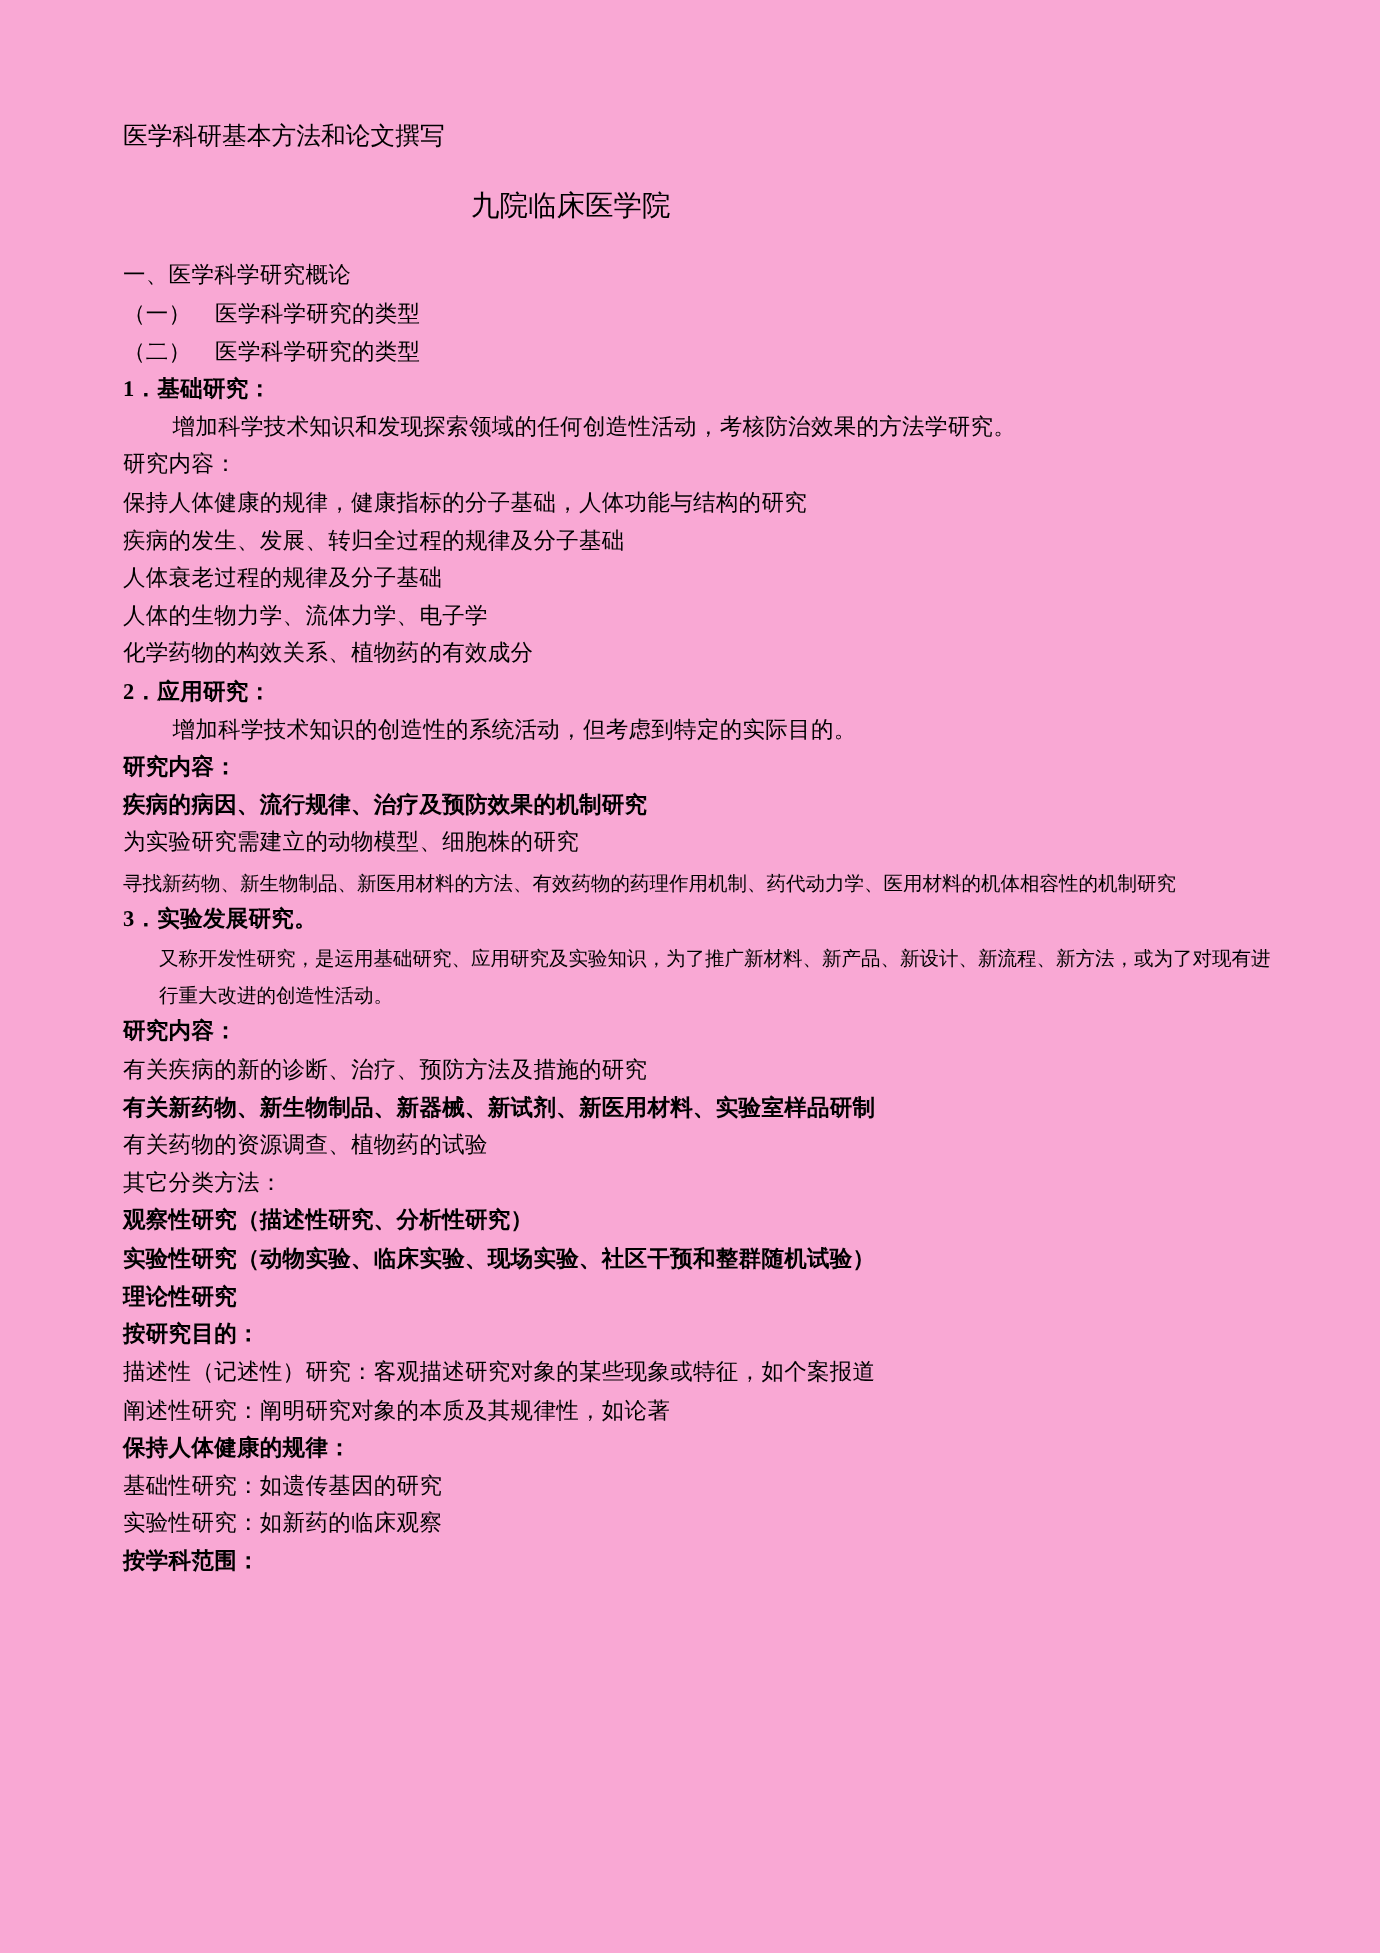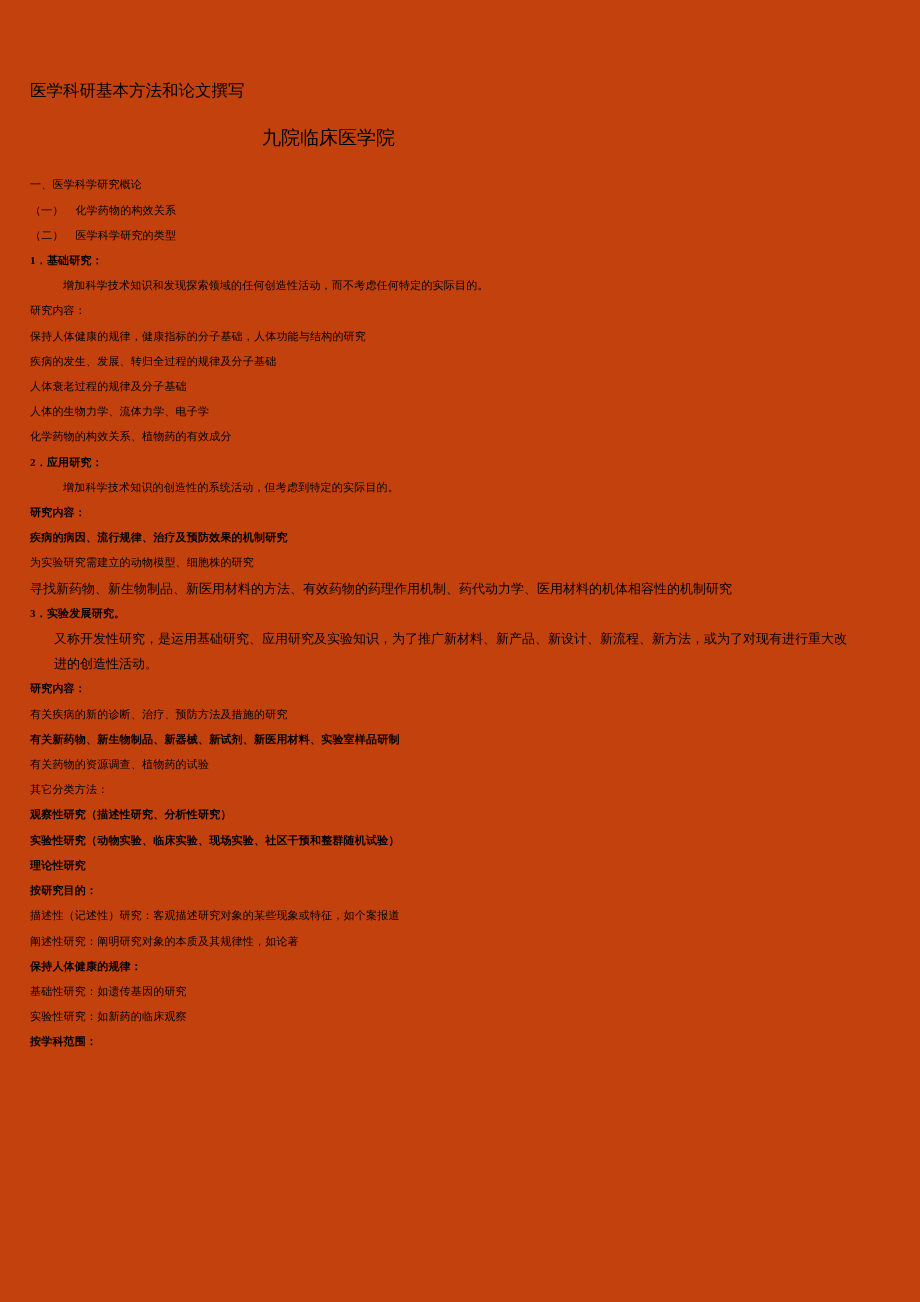--- a/index.html
+++ b/index.html
@@ -10,26 +10,26 @@
   body {
     width: 920px;
     height: 1302px;
     font-family: "Liberation Serif", "DejaVu Serif", serif;
     color: #000000;
   }
   .page {
     position: relative;
     width: 920px;
     height: 1302px;
-    background: #c2410c;
+    background: #f9a8d4;
     box-sizing: border-box;
-    padding: 78px 62px 0 30px;
+    padding: 78px 62px 0 82px;
   }
   .line {
-    font-size: 11px;
+    font-size: 15px;
     line-height: 25.2px;
     white-space: pre-wrap;
     letter-spacing: 0.2px;
   }
   .bold {
     font-weight: bold;
   }
   .gap-med {
     height: 22px;
   }
@@ -62,24 +62,24 @@
   <div class="title-line">医学科研基本方法和论文撰写</div>
 
   <div class="gap-med"></div>
 
   <div class="subtitle-line">九院临床医学院</div>
 
   <div class="gap-med"></div>
 
   <div class="body-content">
     <div class="line">一、医学科学研究概论</div>
-    <div class="line">（一）    化学药物的构效关系</div>
+    <div class="line">（一）    医学科学研究的类型</div>
     <div class="line">（二）    医学科学研究的类型</div>
     <div class="line bold">1．基础研究：</div>
-    <div class="line para-indent">增加科学技术知识和发现探索领域的任何创造性活动，而不考虑任何特定的实际目的。</div>
+    <div class="line para-indent">增加科学技术知识和发现探索领域的任何创造性活动，考核防治效果的方法学研究。</div>
     <div class="line">研究内容：</div>
     <div class="line">保持人体健康的规律，健康指标的分子基础，人体功能与结构的研究</div>
     <div class="line">疾病的发生、发展、转归全过程的规律及分子基础</div>
     <div class="line">人体衰老过程的规律及分子基础</div>
     <div class="line">人体的生物力学、流体力学、电子学</div>
     <div class="line">化学药物的构效关系、植物药的有效成分</div>
     <div class="line bold">2．应用研究：</div>
     <div class="line para-indent">增加科学技术知识的创造性的系统活动，但考虑到特定的实际目的。</div>
     <div class="line bold">研究内容：</div>
     <div class="line bold">疾病的病因、流行规律、治疗及预防效果的机制研究</div>

